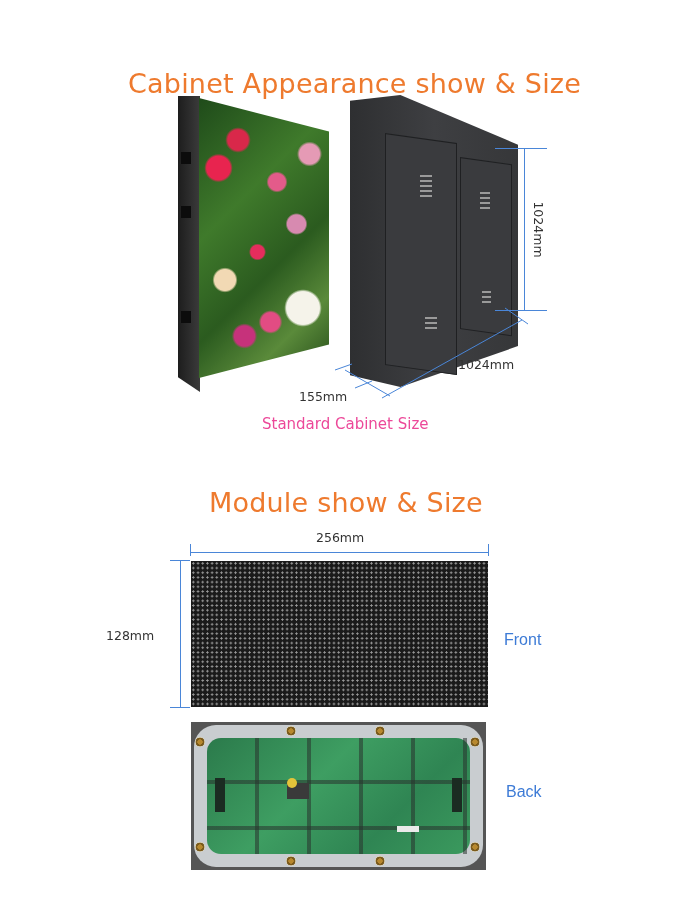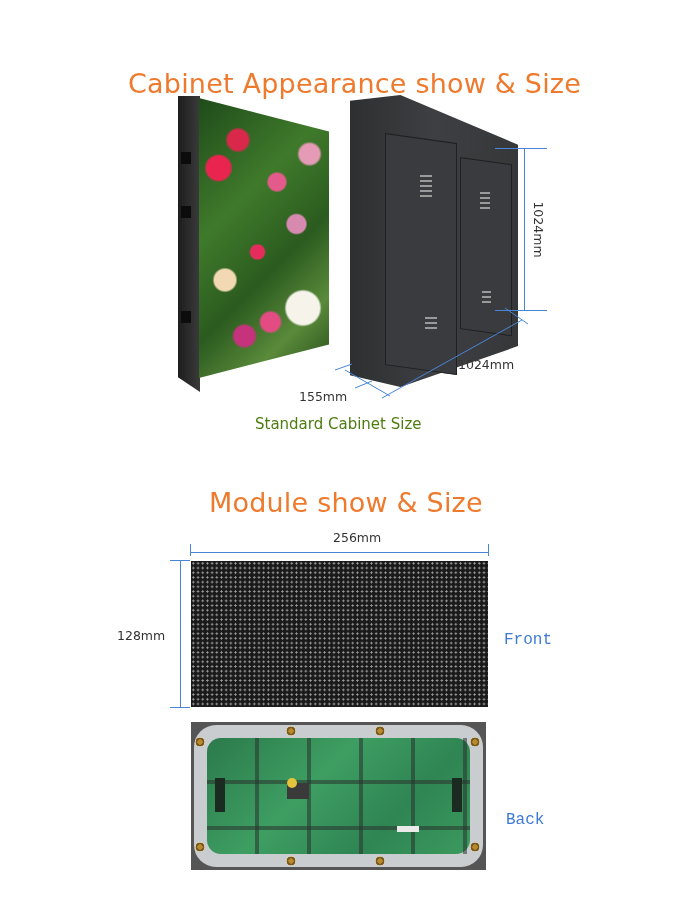--- a/index.html
+++ b/index.html
@@ -1,21 +1,21 @@
 <!DOCTYPE html>
 <html><head>
 <meta charset="utf-8">
 <style>
   html, body { margin: 0; padding: 0; background: #ffffff; }
   body { width: 680px; height: 908px; position: relative; overflow: hidden; font-family: "Liberation Sans", "DejaVu Sans", sans-serif; }
   .abs { position: absolute; }
   .title { color: #ee7a2e; font-size: 27px; font-family: "DejaVu Sans", sans-serif; letter-spacing: 0.2px; white-space: nowrap; }
-  .caption { color: #4d7c0f; font-size: 15px; font-family: "DejaVu Sans", sans-serif; white-space: nowrap; }
+  .caption { color: #ec4899; font-size: 15px; font-family: "DejaVu Sans", sans-serif; white-space: nowrap; margin-left: 7px; }
   .dim { color: #333; font-size: 12.5px; font-family: "DejaVu Sans", sans-serif; white-space: nowrap; }
-  .side-label { color: #3d7bd6; font-size: 16px; font-family: Liberation Mono, monospace; }
+  .side-label { color: #3d7bd6; font-size: 16px; font-family: Liberation Sans, sans-serif; }
   .line { background: #4a86d8; }
 
   
   .cab-front-side { background: linear-gradient(90deg, #1d1d1d, #3b3b3b); }
   .cab-hole { background: #0c0c0c; width: 10px; height: 12px; }
   .cab-screen {
     background:
       radial-gradient(circle at 15% 25%, #e8244f 0 5%, transparent 6%),
       radial-gradient(circle at 30% 15%, #d9284a 0 4%, transparent 5%),
       radial-gradient(circle at 60% 30%, #e35b8a 0 4%, transparent 5%),
@@ -81,29 +81,29 @@
   <line x1="45" y1="70" x2="62" y2="64" stroke="#4a86d8" stroke-width="1"></line>
   <line x1="65" y1="88" x2="82" y2="81" stroke="#4a86d8" stroke-width="1"></line>
 </svg>
 <div class="abs dim" style="left:458px; top:357px;">1024mm</div>
 <div class="abs dim" style="left:299px; top:389px;">155mm</div>
 
 <div class="abs caption" style="left:255px; top:415px;">Standard Cabinet Size</div>
 
 <div class="abs title" style="left:209px; top:487px;">Module show &amp; Size</div>
 
-<div class="abs dim" style="left:333px; top:530px;">256mm</div>
+<div class="abs dim" style="left:316px; top:530px;">256mm</div>
 <div class="abs line" style="left:190px; top:552px; width:299px; height:1px;"></div>
 <div class="abs line" style="left:190px; top:544px; width:1px; height:12px;"></div>
 <div class="abs line" style="left:488px; top:544px; width:1px; height:12px;"></div>
 
 <div class="abs line" style="left:180px; top:560px; width:1px; height:148px;"></div>
 <div class="abs line" style="left:170px; top:560px; width:20px; height:1px;"></div>
 <div class="abs line" style="left:170px; top:707px; width:20px; height:1px;"></div>
-<div class="abs dim" style="left:117px; top:628px;text-align:center;">128mm</div>
+<div class="abs dim" style="left:106px; top:628px;text-align:center;">128mm</div>
 
 <div class="abs mod-front" style="left:191px; top:561px; width:297px; height:146px;"></div>
 <div class="abs side-label" style="left:504px; top:631px;">Front</div>
 
 <div class="abs mod-back-frame" style="left:191px; top:722px; width:295px; height:148px;">
   <div class="abs mod-back-inner" style="left:3px; top:3px; width:289px; height:142px;"></div>
   <div class="abs mod-pcb" style="left:16px; top:16px; width:263px; height:116px;">
     <div class="abs" style="left:0; top:0; width:263px; height:116px; background: repeating-linear-gradient(90deg, transparent 0 48px, rgba(40,50,45,0.55) 48px 52px), repeating-linear-gradient(180deg, transparent 0 42px, rgba(40,50,45,0.55) 42px 46px);"></div>
     <div class="abs chip" style="left:8px; top:40px; width:10px; height:34px;"></div>
     <div class="abs chip" style="left:245px; top:40px; width:10px; height:34px;"></div>
@@ -113,13 +113,13 @@
   </div>
   <div class="abs screw" style="left:95px; top:4px;"></div>
   <div class="abs screw" style="left:184px; top:4px;"></div>
   <div class="abs screw" style="left:4px; top:15px;"></div>
   <div class="abs screw" style="left:279px; top:15px;"></div>
   <div class="abs screw" style="left:4px; top:120px;"></div>
   <div class="abs screw" style="left:279px; top:120px;"></div>
   <div class="abs screw" style="left:95px; top:134px;"></div>
   <div class="abs screw" style="left:184px; top:134px;"></div>
 </div>
-<div class="abs side-label" style="left:506px; top:811px;">Back</div>
+<div class="abs side-label" style="left:506px; top:783px;">Back</div>
 
 </body></html>

